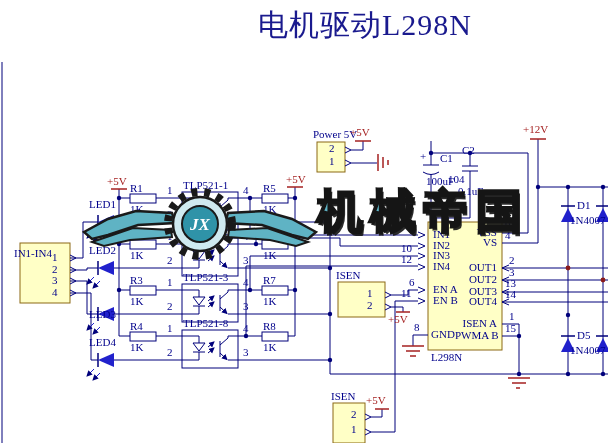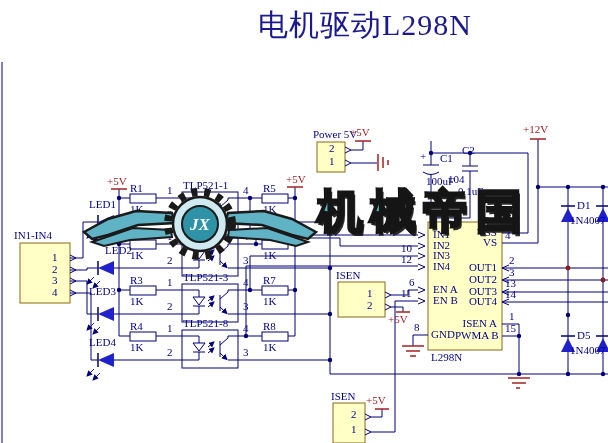--- a/index.html
+++ b/index.html
@@ -175,40 +175,40 @@
         <circle cx="603" cy="374" r="2.2"></circle>
     </g>
     <g fill="#8B1A1A">
       <circle cx="568" cy="268" r="2.4"></circle>
         <circle cx="603" cy="280" r="2.4"></circle>
     </g>
   </svg>
 
   <div class="title">电机驱动L298N</div>
 
-  <div class="lbl" style="left:14px;top:230px">IN1-IN4</div>
+  <div class="lbl" style="left:14px;top:248px">IN1-IN4</div>
   <div class="lbl" style="left:52px;top:252px">1</div>
   <div class="lbl" style="left:52px;top:264px">2</div>
   <div class="lbl" style="left:52px;top:275px">3</div>
   <div class="lbl" style="left:52px;top:287px">4</div>
 
   <div class="lbl red" style="left:107px;top:176px">+5V</div>
 
   <div class="lbl" style="left:130px;top:183px">R1</div>
   <div class="lbl" style="left:130px;top:229px">R2</div>
   <div class="lbl" style="left:130px;top:275px">R3</div>
   <div class="lbl" style="left:130px;top:321px">R4</div>
   <div class="lbl" style="left:130px;top:204px">1K</div>
   <div class="lbl" style="left:130px;top:250px">1K</div>
   <div class="lbl" style="left:130px;top:296px">1K</div>
   <div class="lbl" style="left:130px;top:342px">1K</div>
 
   <div class="lbl" style="left:89px;top:199px">LED1</div>
-  <div class="lbl" style="left:105px;top:245px">LED2</div>
-  <div class="lbl" style="left:89px;top:286px">LED3</div>
+  <div class="lbl" style="left:89px;top:245px">LED2</div>
+  <div class="lbl" style="left:89px;top:309px">LED3</div>
   <div class="lbl" style="left:89px;top:337px">LED4</div>
 
   <div class="lbl" style="left:183px;top:180px">TLP521-1</div>
   <div class="lbl" style="left:183px;top:226px">TLP521-2</div>
   <div class="lbl" style="left:183px;top:272px">TLP521-3</div>
   <div class="lbl" style="left:183px;top:318px">TLP521-8</div>
 
   <div class="lbl" style="left:167px;top:185px">1</div>
   <div class="lbl" style="left:167px;top:209px">2</div>
   <div class="lbl" style="left:243px;top:185px">4</div>

